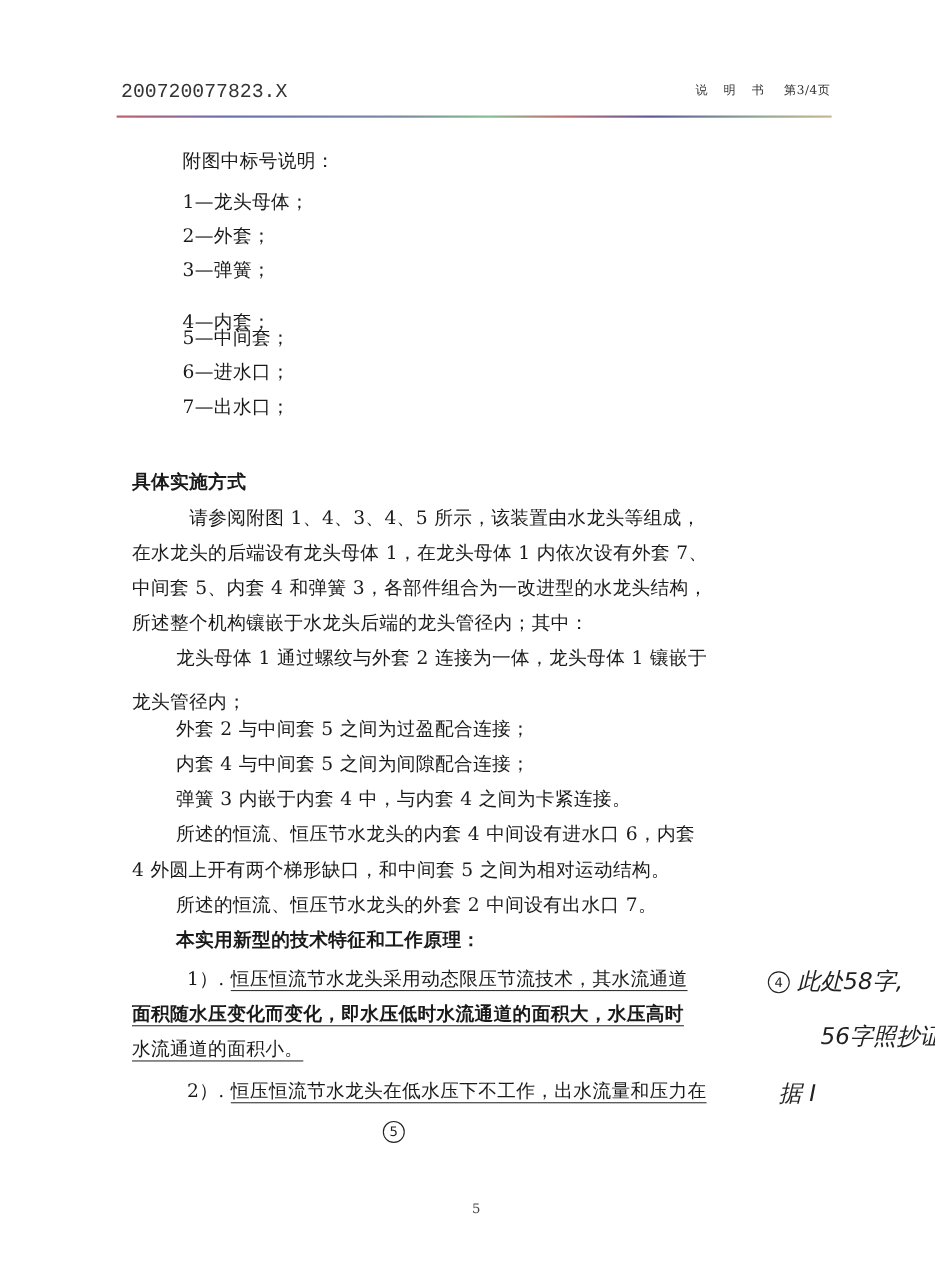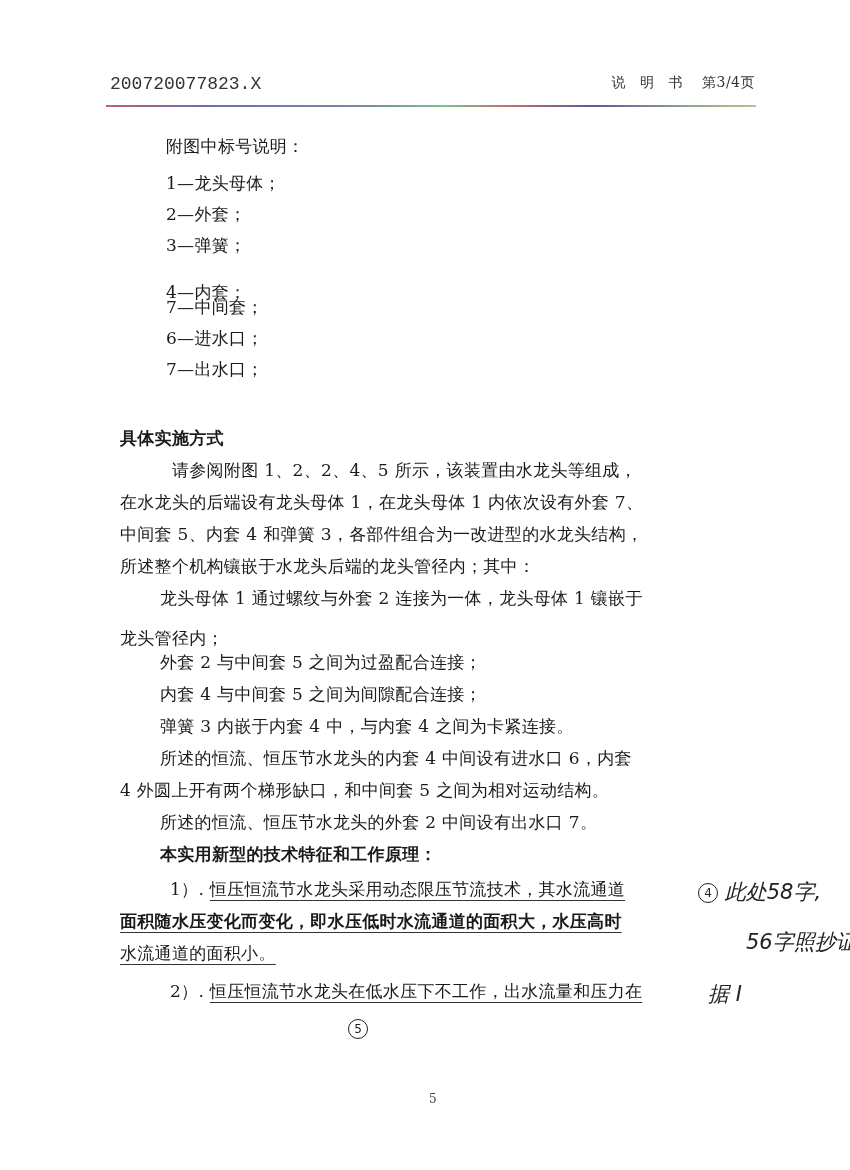--- a/index.html
+++ b/index.html
@@ -10,21 +10,21 @@
     }
     .header {
       position: absolute; left: 110px; top: 74px; width: 645px; height: 22px;
     }
     .header .doc-id {
       position: absolute; left: 0; top: 0;
       font-family: "Liberation Mono", "DejaVu Sans Mono", monospace;
       font-size: 18px; color: #333;
     }
     .header .doc-right {
-      position: absolute; right: 0; top: 0; font-size: 14px; color: #333;
+      position: absolute; right: 0; top: 0; font-size: 11px; color: #333;
       letter-spacing: 0.5px;
     }
     .header .doc-right .spec span { margin-right: 14px; }
     .rule {
       position: absolute; left: 106px; top: 105px; width: 650px; height: 2px;
       background: linear-gradient(to right, #c0606a 0%, #6a6fb0 15%, #7a8aa0 40%, #80c090 52%, #c07070 62%, #5a5a9a 75%, #90a890 90%, #c8b890 100%);
     }
     .line {
       position: absolute; font-size: 17px; white-space: nowrap; letter-spacing: 0.3px;
     }
@@ -54,26 +54,26 @@
     </span><span>第3/4页</span>
   </span>
 </div>
 <div class="rule"></div>
 
 <div class="line" style="left:166px; top:135px;">附图中标号说明：</div>
 <div class="line" style="left:166px; top:172px;">1—龙头母体；</div>
 <div class="line" style="left:166px; top:203px;">2—外套；</div>
 <div class="line" style="left:166px; top:234px;">3—弹簧；</div>
 <div class="line" style="left:166px; top:265px;margin-top:16px;">4—内套；</div>
-<div class="line" style="left:166px; top:296px;">7—中间套；</div>
+<div class="line" style="left:166px; top:296px;">5—中间套；</div>
 <div class="line" style="left:166px; top:327px;">6—进水口；</div>
 <div class="line" style="left:166px; top:358px;">7—出水口；</div>
 
 <div class="line bold" style="left:120px; top:427px;">具体实施方式</div>
-<div class="line" style="left:172px; top:459px;">请参阅附图 1、2、2、4、5 所示，该装置由水龙头等组成，</div>
+<div class="line" style="left:172px; top:459px;">请参阅附图 1、4、3、4、5 所示，该装置由水龙头等组成，</div>
 <div class="line" style="left:120px; top:491px;">在水龙头的后端设有龙头母体 1，在龙头母体 1 内依次设有外套 7、</div>
 <div class="line" style="left:120px; top:523px;">中间套 5、内套 4 和弹簧 3，各部件组合为一改进型的水龙头结构，</div>
 <div class="line" style="left:120px; top:555px;">所述整个机构镶嵌于水龙头后端的龙头管径内；其中：</div>
 <div class="line" style="left:160px; top:587px;">龙头母体 1 通过螺纹与外套 2 连接为一体，龙头母体 1 镶嵌于</div>
 <div class="line" style="left:120px; top:627px;">龙头管径内；</div>
 <div class="line" style="left:160px; top:651px;">外套 2 与中间套 5 之间为过盈配合连接；</div>
 <div class="line" style="left:160px; top:683px;">内套 4 与中间套 5 之间为间隙配合连接；</div>
 <div class="line" style="left:160px; top:715px;">弹簧 3 内嵌于内套 4 中，与内套 4 之间为卡紧连接。</div>
 <div class="line" style="left:160px; top:747px;">所述的恒流、恒压节水龙头的内套 4 中间设有进水口 6，内套</div>
 <div class="line" style="left:120px; top:779px;">4 外圆上开有两个梯形缺口，和中间套 5 之间为相对运动结构。</div>

